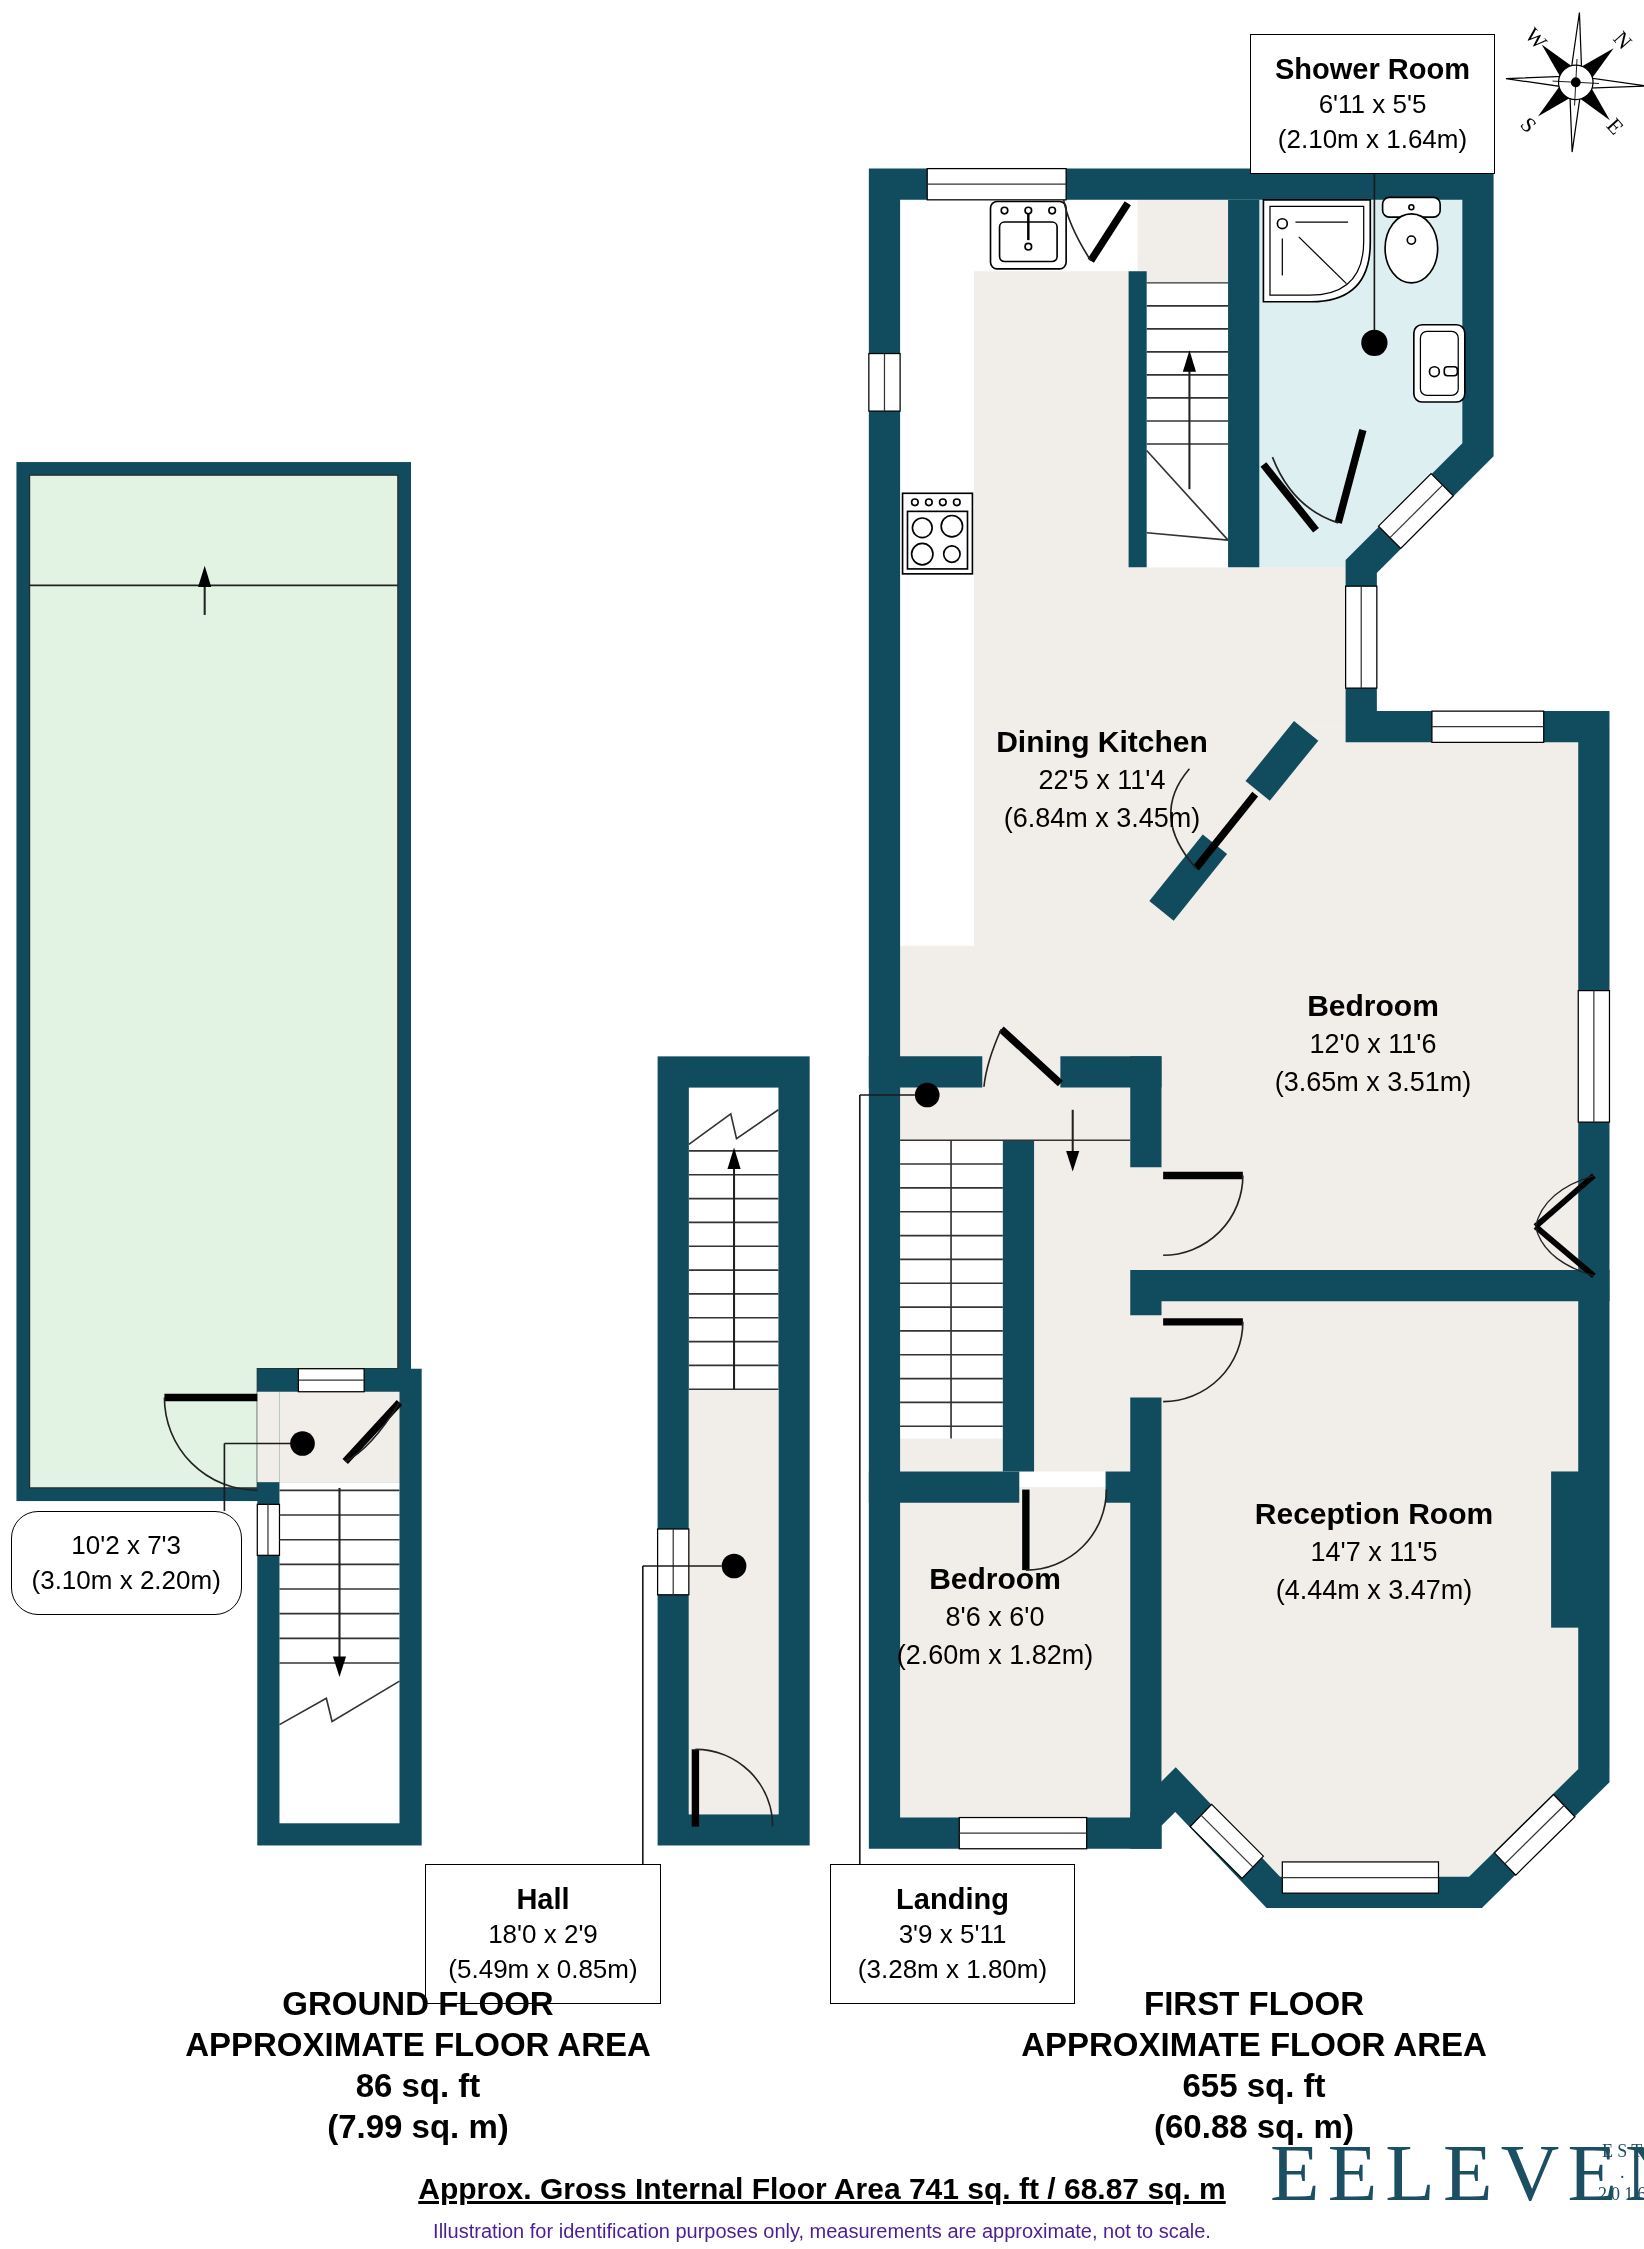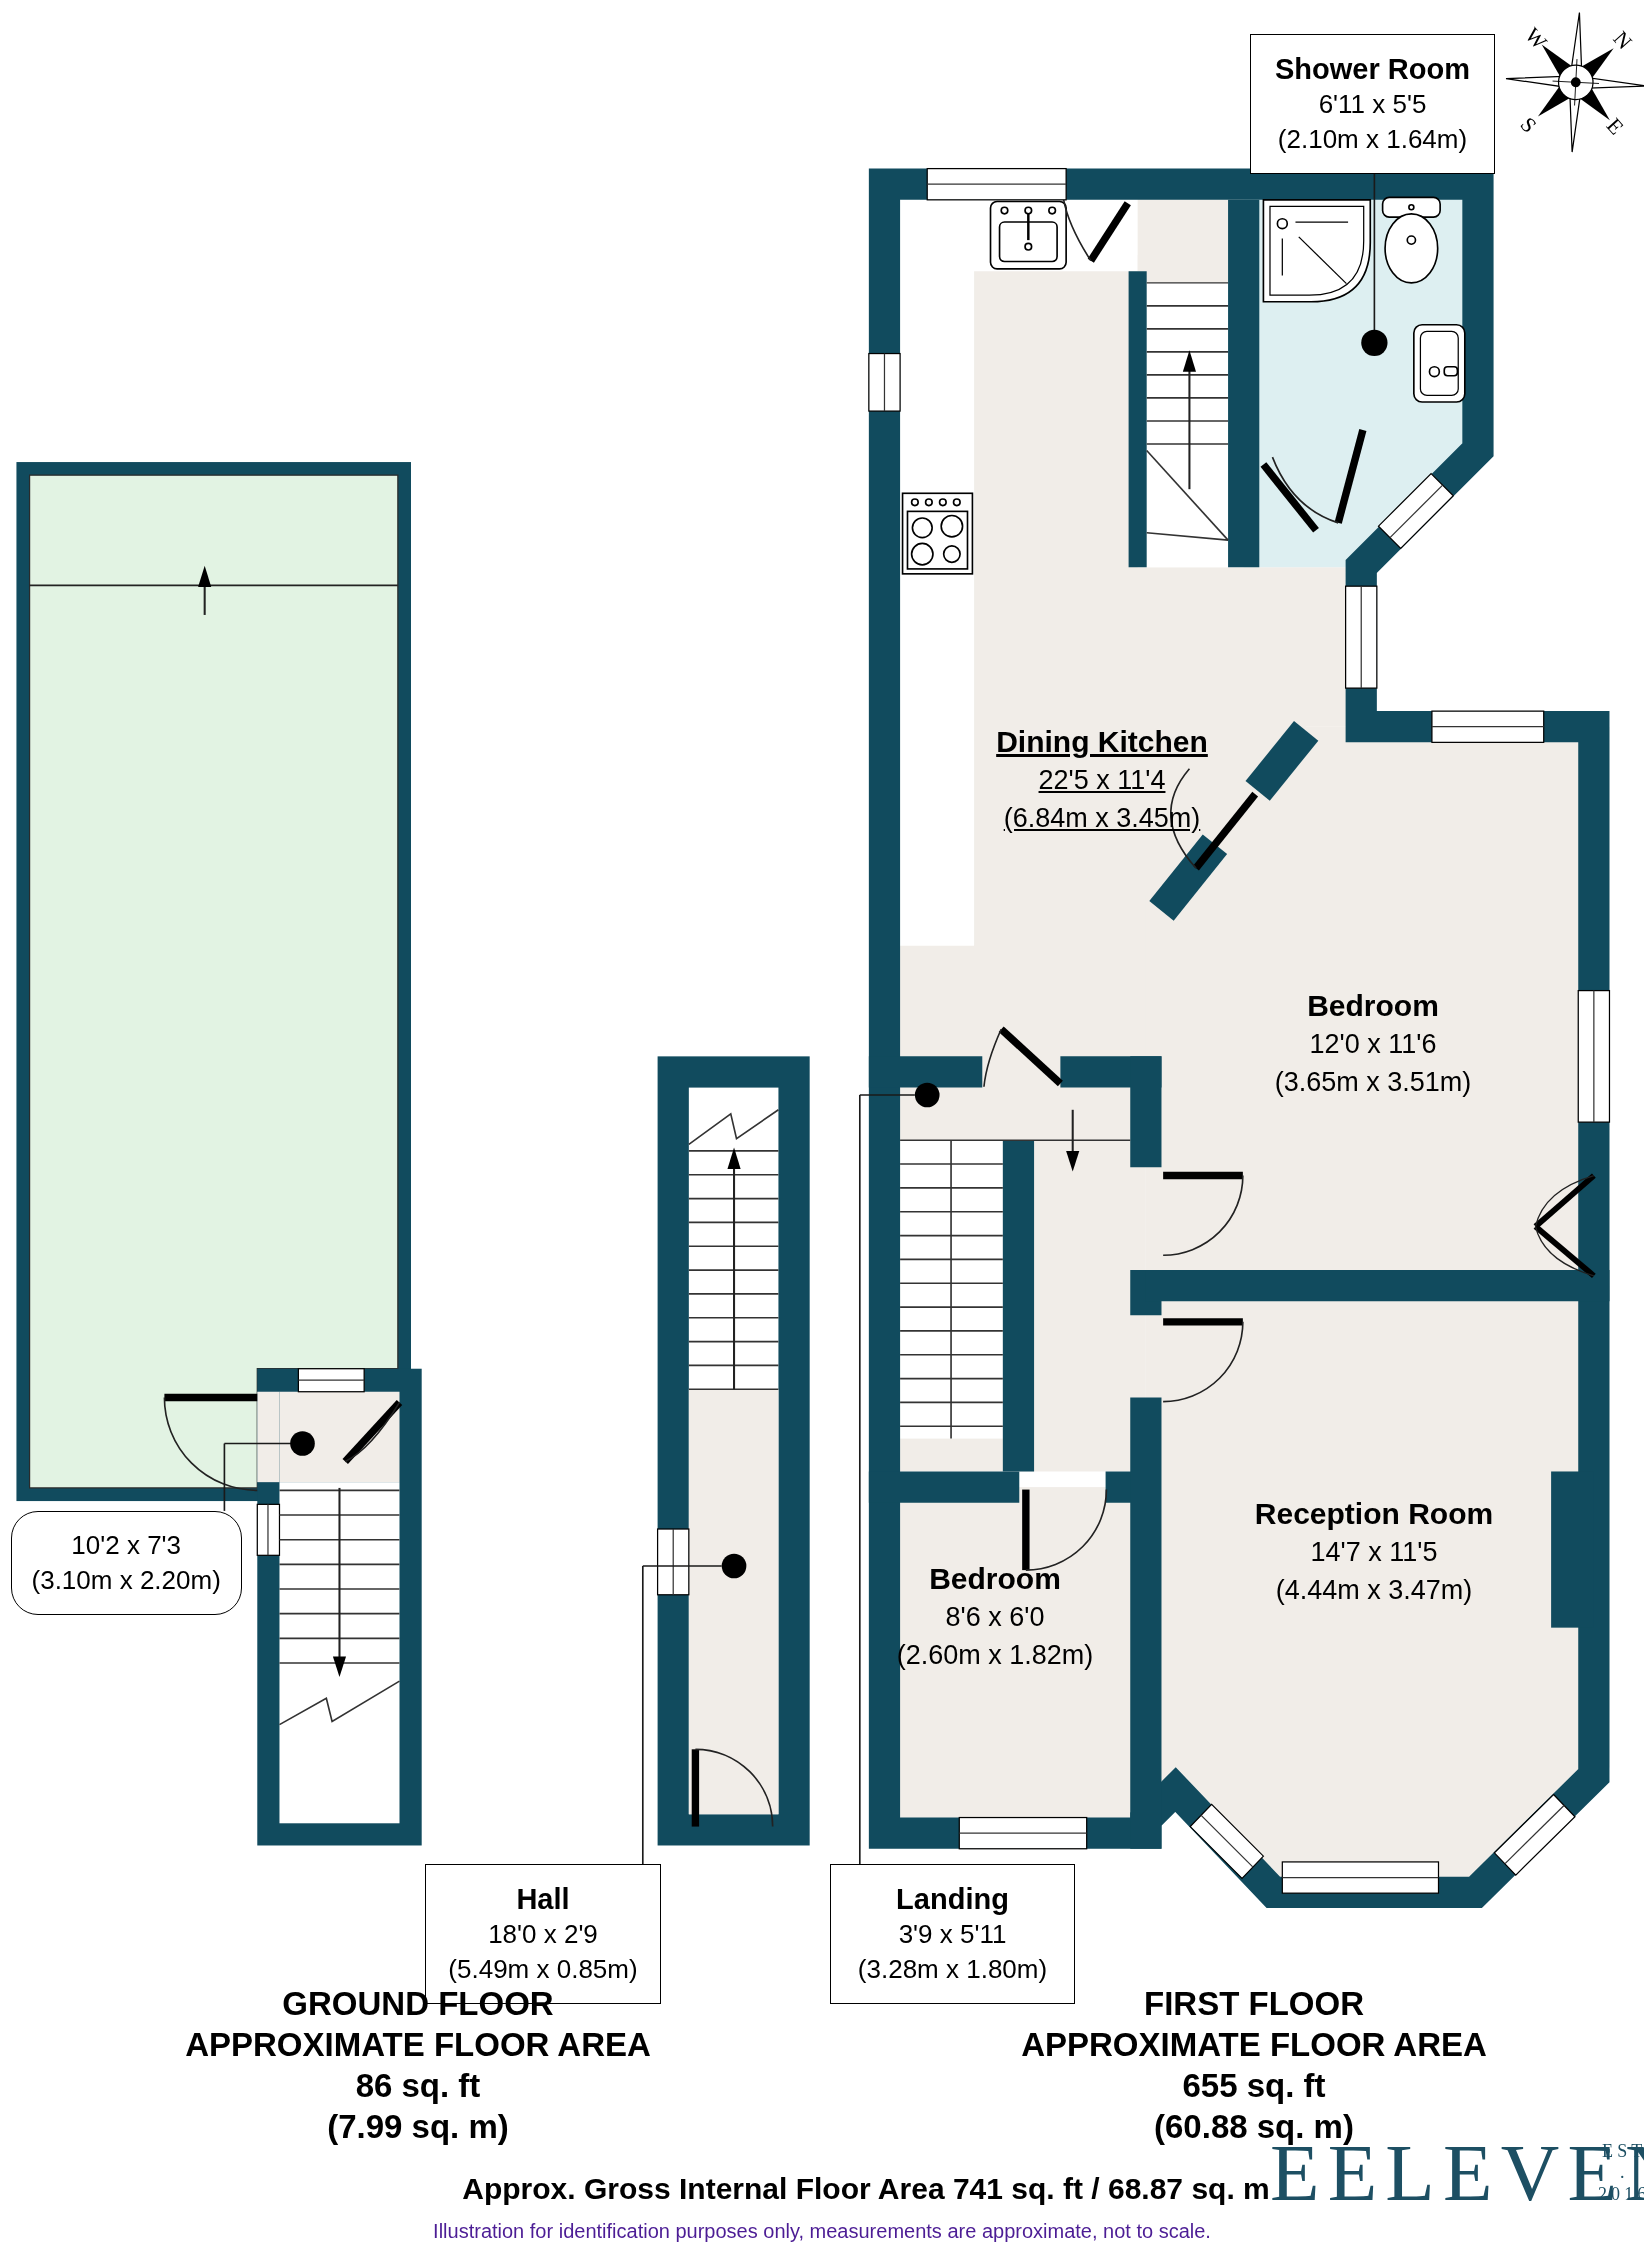--- a/index.html
+++ b/index.html
@@ -300,21 +300,21 @@
   </g>
 </svg>
 
   <div class="box-label" style="left:1250px;top:34px;width:243px;">
     <div class="rname">Shower Room</div>
     <div class="rdim">6'11 x 5'5</div>
     <div class="rdim">(2.10m x 1.64m)</div>
   </div>
 
 
-  <div class="room-label" style="left:1102px;top:722px;text-decoration:underline;">
+  <div class="room-label" style="left:1102px;top:722px;">
     <div class="rname">Dining Kitchen</div>
     <div class="rdim">22'5 x 11'4</div>
     <div class="rdim">(6.84m x 3.45m)</div>
   </div>
 
   <div class="room-label" style="left:1373px;top:986px;">
     <div class="rname">Bedroom</div>
     <div class="rdim">12'0 x 11'6</div>
     <div class="rdim">(3.65m x 3.51m)</div>
   </div>
@@ -355,21 +355,21 @@
     <div>(7.99 sq. m)</div>
   </div>
 
   <div class="floor-title" style="left:1254px;top:1983px;">
     <div>FIRST FLOOR</div>
     <div>APPROXIMATE FLOOR AREA</div>
     <div>655 sq. ft</div>
     <div>(60.88 sq. m)</div>
   </div>
 
-  <div class="footer-bold" style="left:866px;top:2172px;">Approx. Gross Internal Floor Area 741 sq. ft / 68.87 sq. m</div>
+  <div class="footer-bold" style="left:822px;top:2172px;text-decoration:underline;">Approx. Gross Internal Floor Area 741 sq. ft / 68.87 sq. m</div>
   <div class="footer-small" style="left:822px;top:2220px;">Illustration for identification purposes only, measurements are approximate, not to scale.</div>
 
   <div class="brand" style="left:1270px;top:2136px;">EELEVEN</div>
   <div class="brand-est" style="left:1598px;top:2141px;">
     <div>EST</div>
     <div>.</div>
     <div>2016</div>
   </div>
 
 </div>

